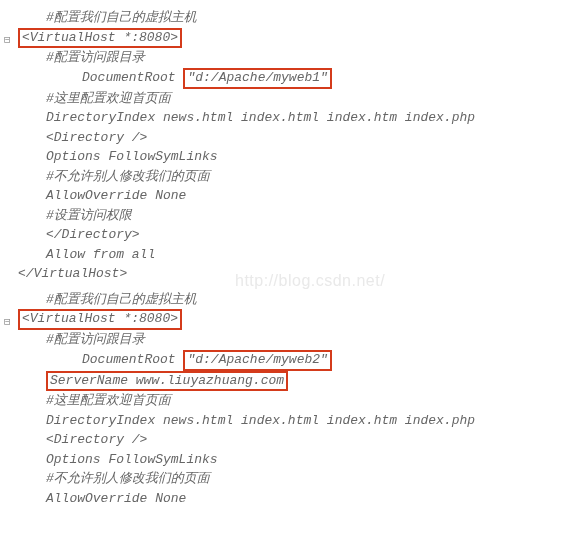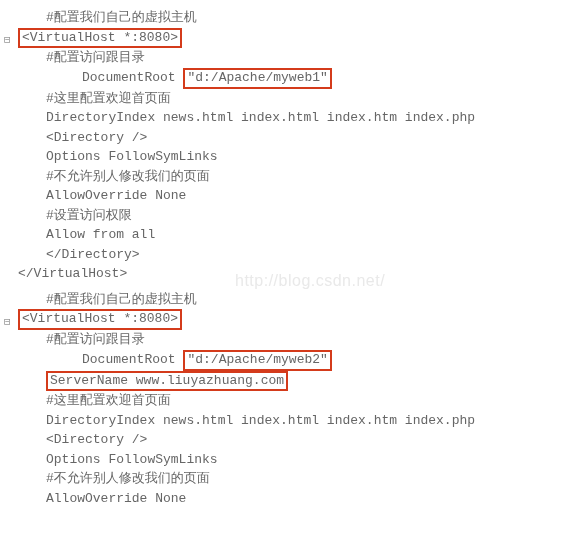--- a/index.html
+++ b/index.html
@@ -11,20 +11,21 @@
     color: #666;
     background: #fff;
     white-space: nowrap;
     position: relative;
     width: 568px;
     box-sizing: border-box;
   }
   .line {
     display: flex;
     align-items: flex-end;
+    font-style: italic;
   }
   .gutter {
     width: 14px;
     flex: 0 0 14px;
     color: #999;
     font-size: 11px;
     text-align: left;
     user-select: none;
   }
   .code {
@@ -93,25 +94,25 @@
     <div class="line">
       <div class="gutter"></div>
       <div class="code i1">AllowOverride None</div>
     </div>
     <div class="line">
       <div class="gutter"></div>
       <div class="code i1">#设置访问权限</div>
     </div>
     <div class="line">
       <div class="gutter"></div>
-      <div class="code i1">Allow from all</div>
+      <div class="code i1">&lt;/Directory&gt;</div>
     </div>
     <div class="line">
       <div class="gutter"></div>
-      <div class="code i1">&lt;/Directory&gt;</div>
+      <div class="code i1">Allow from all</div>
     </div>
     <div class="line">
       <div class="gutter"></div>
       <div class="code i0">&lt;/VirtualHost&gt;</div>
     </div>
     <div style="height: 6px;"></div>
     <div class="line">
       <div class="gutter"></div>
       <div class="code i1">#配置我们自己的虚拟主机</div>
     </div>

